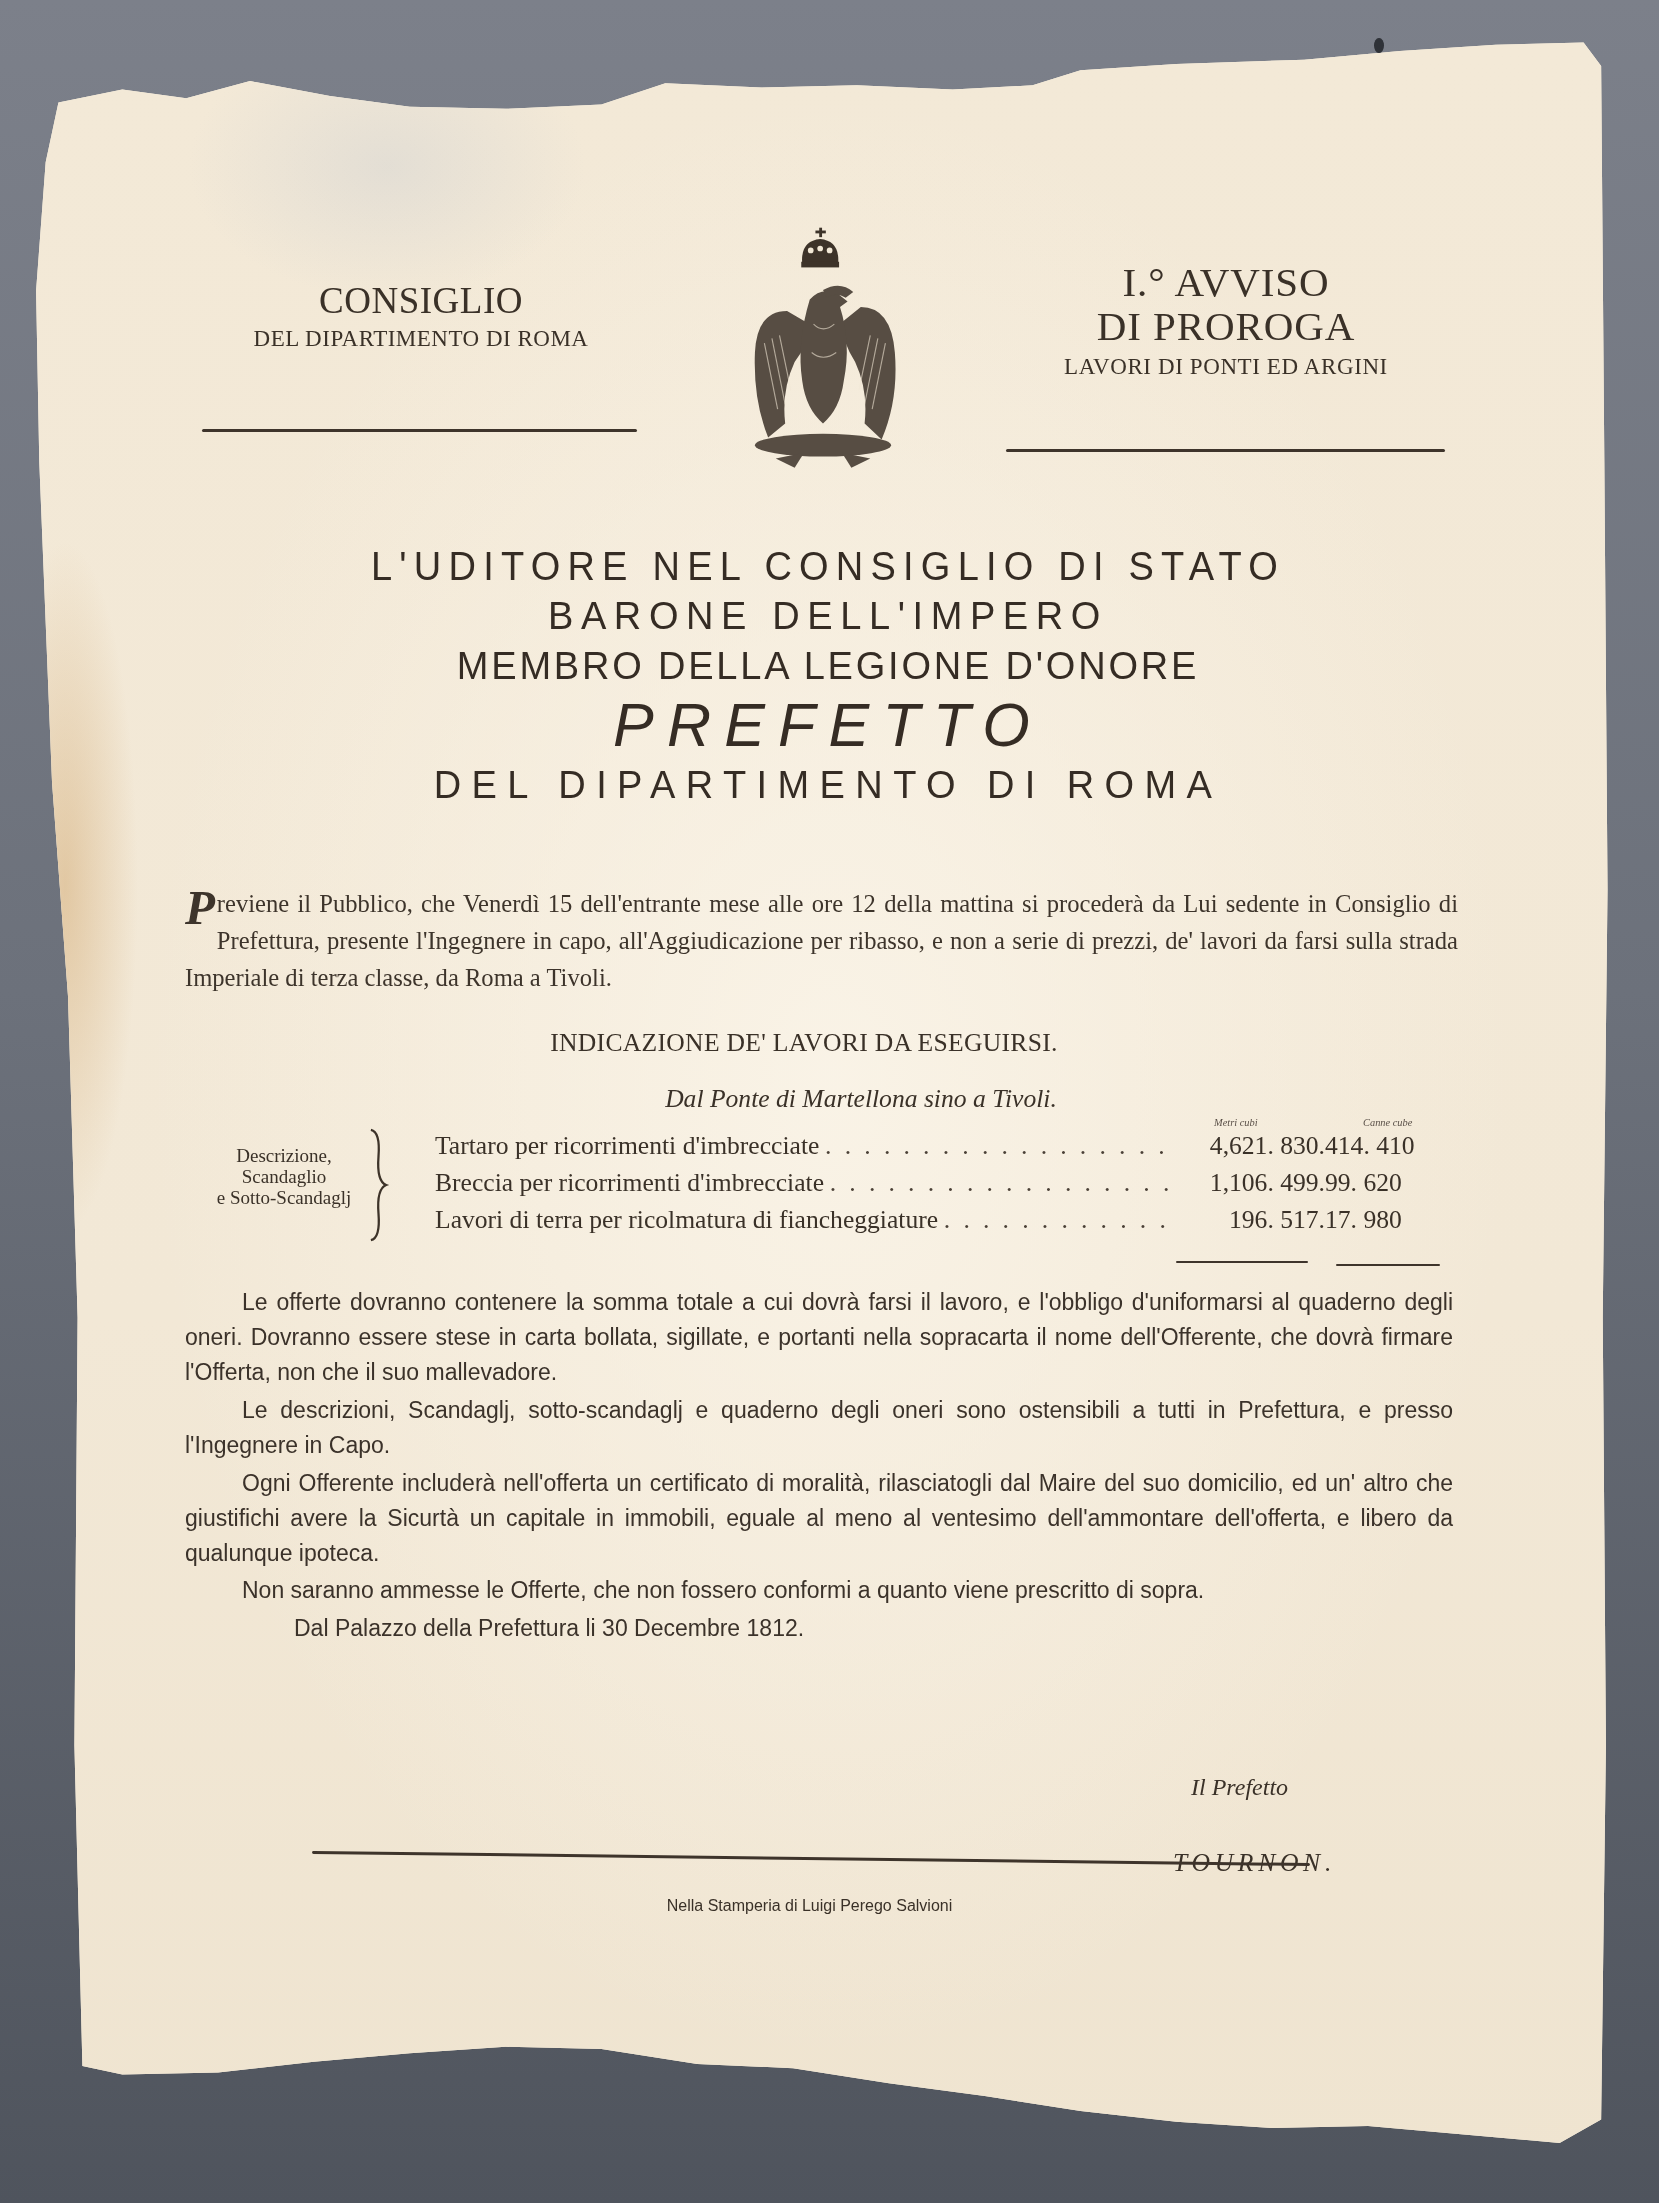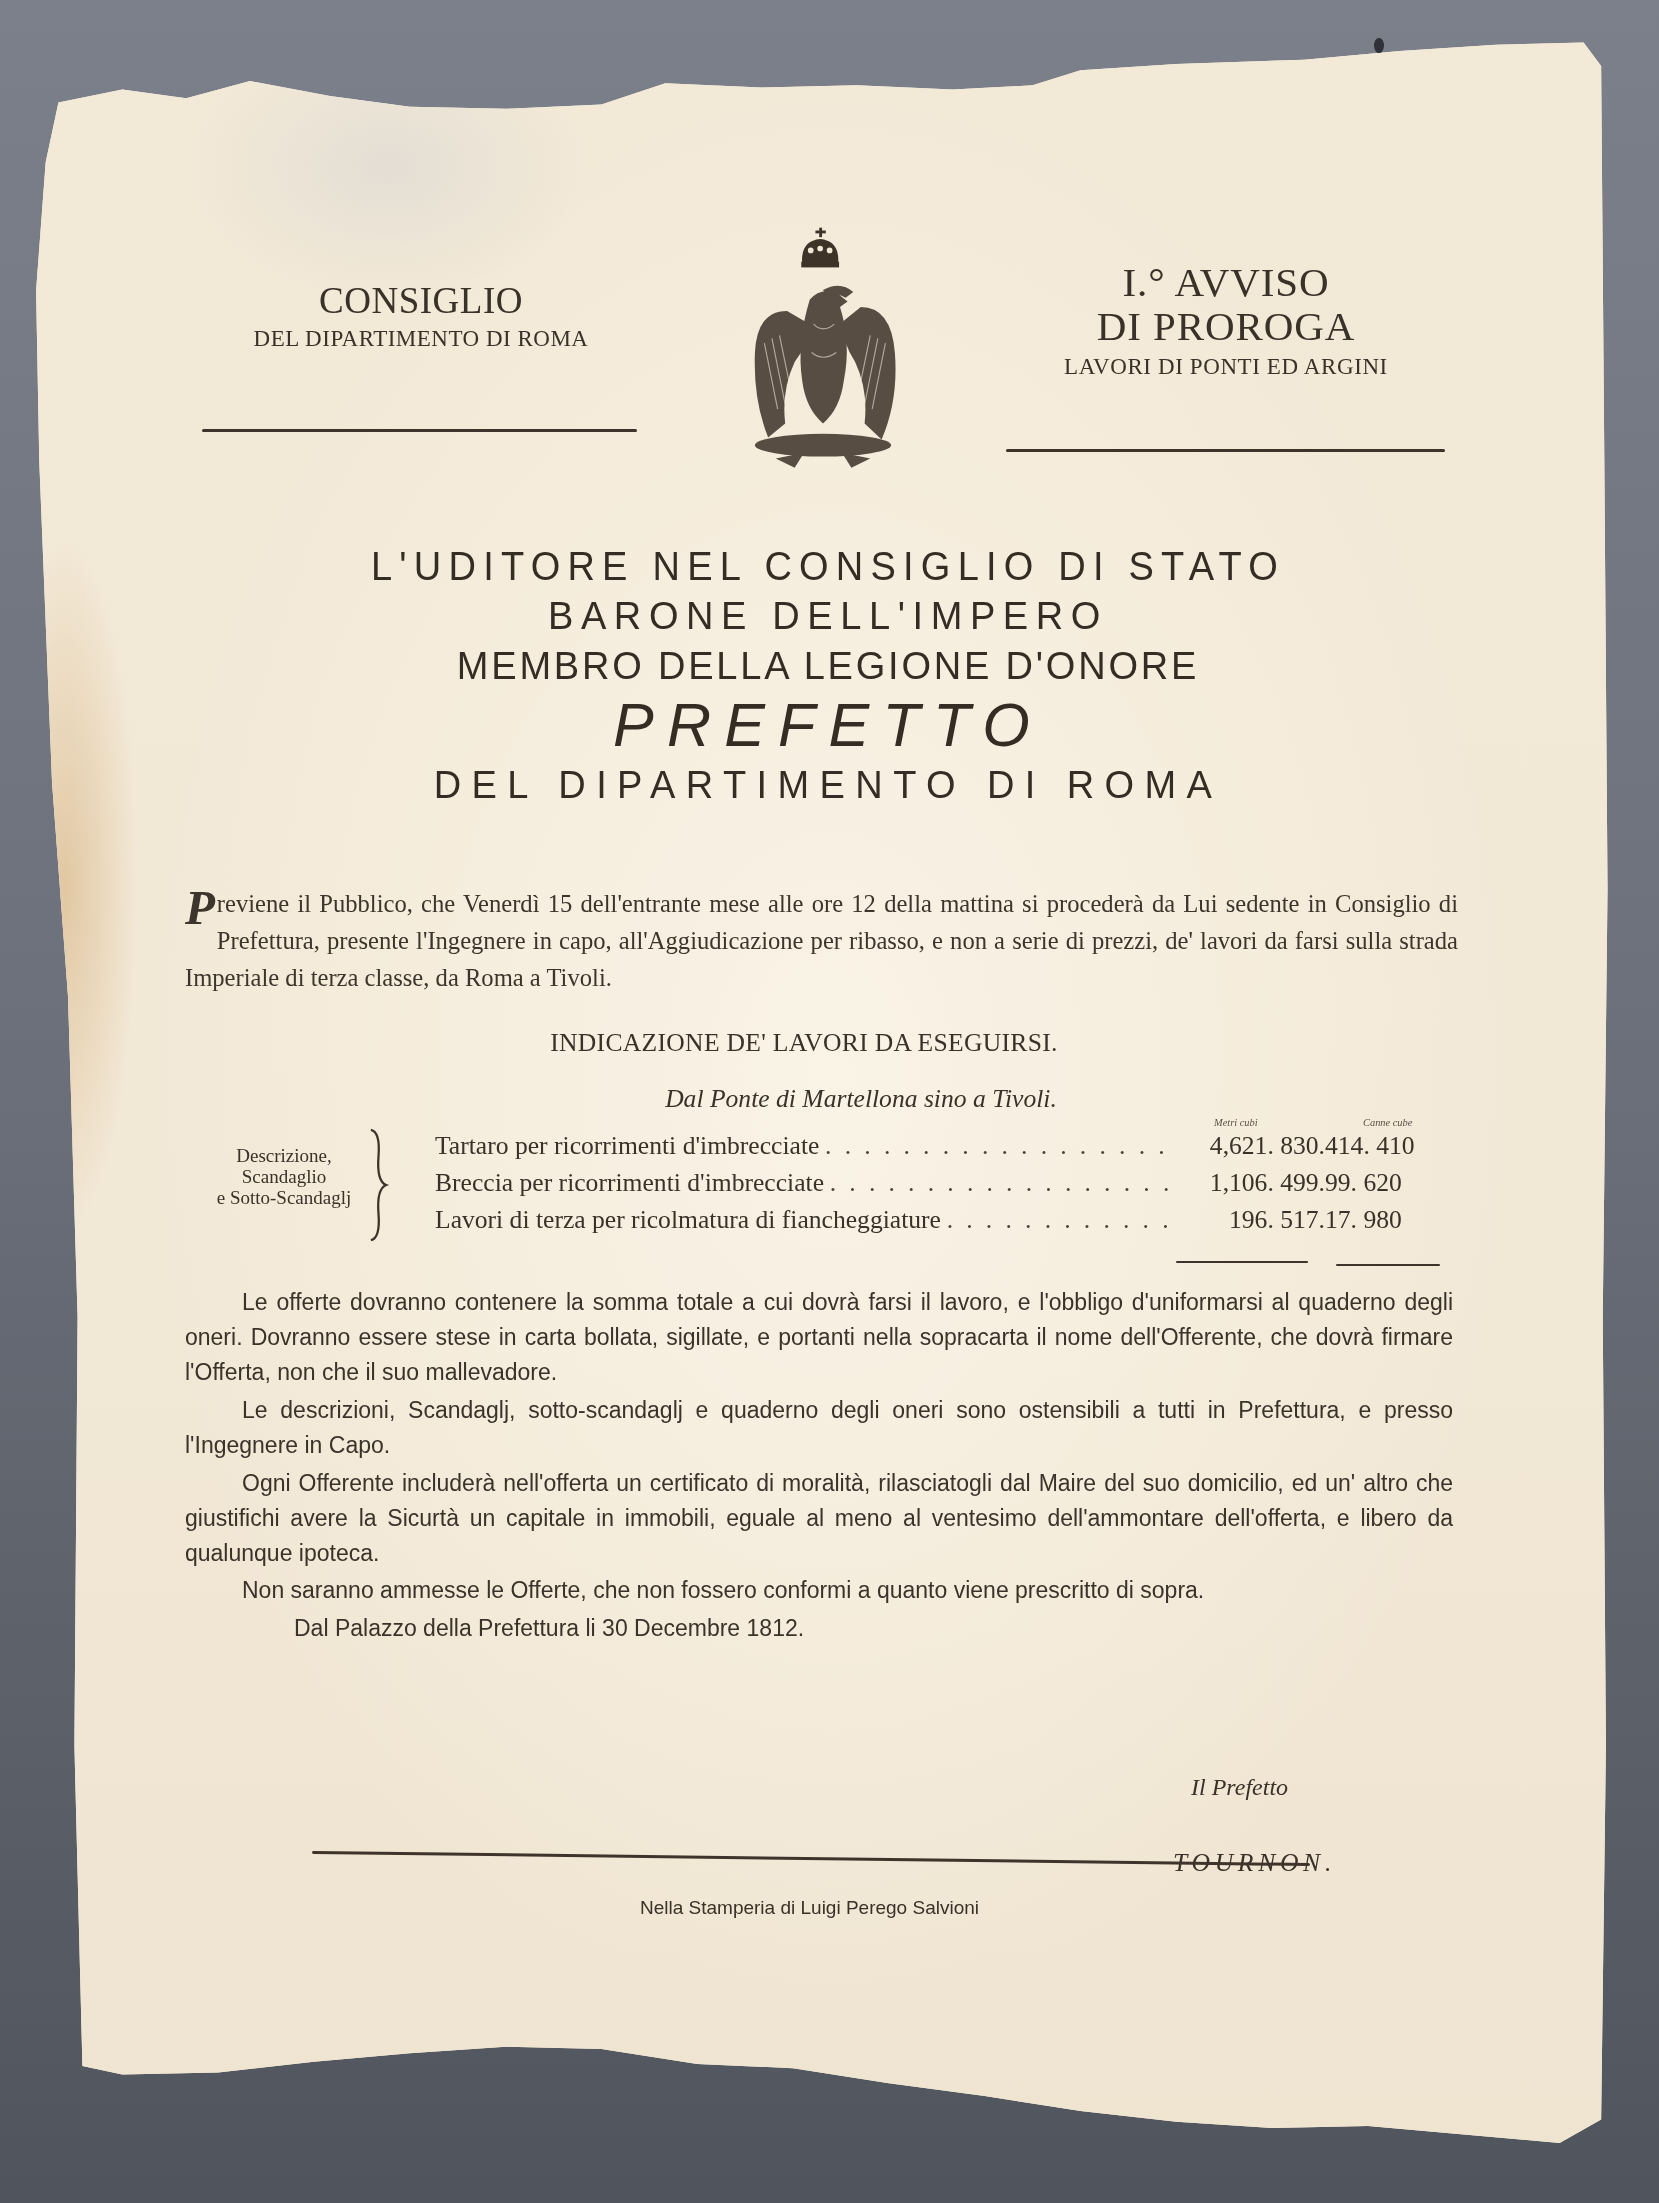--- a/index.html
+++ b/index.html
@@ -77,21 +77,21 @@
   .totline1 { left: 1176px; top: 1261px; width: 132px; }
   .totline2 { left: 1336px; top: 1264px; width: 104px; }
 
   .paras { left: 185px; top: 1285px; width: 1268px; font-family: "Liberation Sans Narrow","Liberation Sans", sans-serif; font-size: 23px; line-height: 35px; color:#3b322a; }
   .paras p { margin: 0 0 2.8px 0; text-indent: 57px; text-align: justify; transform-origin: left; }
   .paras p.dated { text-indent: 109px; }
 
   .sign1 { left: 1191px; top: 1774px; font-size: 24px; font-style: italic; }
   .sign2 { left: 1173px; top: 1812px; font-size: 25.6px; font-style: italic; letter-spacing: 4.7px; margin-top: 36px; }
   .bottom-rule { left: 312px; top: 1857px; width: 998px; transform: rotate(0.7deg); }
-  .printer { left: 620px; top: 1897px; width: 379px; font-size: 19px; font-family:"Liberation Sans Narrow","Liberation Sans", sans-serif; }
+  .printer { left: 620px; top: 1897px; width: 379px; font-size: 16px; font-family:"Liberation Sans Narrow","Liberation Sans", sans-serif; }
 </style>
 </head>
 <body>
 
 <div class="paper"></div>
 <div class="hole"></div>
 
 <div class="abs hdr-left center">
   <div class="t1">CONSIGLIO</div>
   <div class="t2">DEL DIPARTIMENTO DI ROMA</div>
@@ -181,21 +181,21 @@
     <span class="m">4,621. 830.</span>
     <span class="c">414. 410</span>
   </div>
   <div class="row">
     <span class="desc">Breccia per ricorrimenti d'imbrecciate</span>
     <span class="dots">...................................</span>
     <span class="m">1,106. 499.</span>
     <span class="c">99. 620</span>
   </div>
   <div class="row">
-    <span class="desc">Lavori di terza per ricolmatura di fiancheggiature</span>
+    <span class="desc">Lavori di terra per ricolmatura di fiancheggiature</span>
     <span class="dots">...................................</span>
     <span class="m">196. 517.</span>
     <span class="c">17. 980</span>
   </div>
 </div>
 <div class="rule totline1" style="height:1.9px;"></div>
 <div class="rule totline2" style="height:1.9px;"></div>
 
 <div class="abs paras">
   <p>Le offerte dovranno contenere la somma totale a cui dovrà farsi il lavoro, e l'obbligo d'uniformarsi al quaderno degli oneri. Dovranno essere stese in carta bollata, sigillate, e portanti nella sopracarta il nome dell'Offerente, che dovrà firmare l'Offerta, non che il suo mallevadore.</p>

